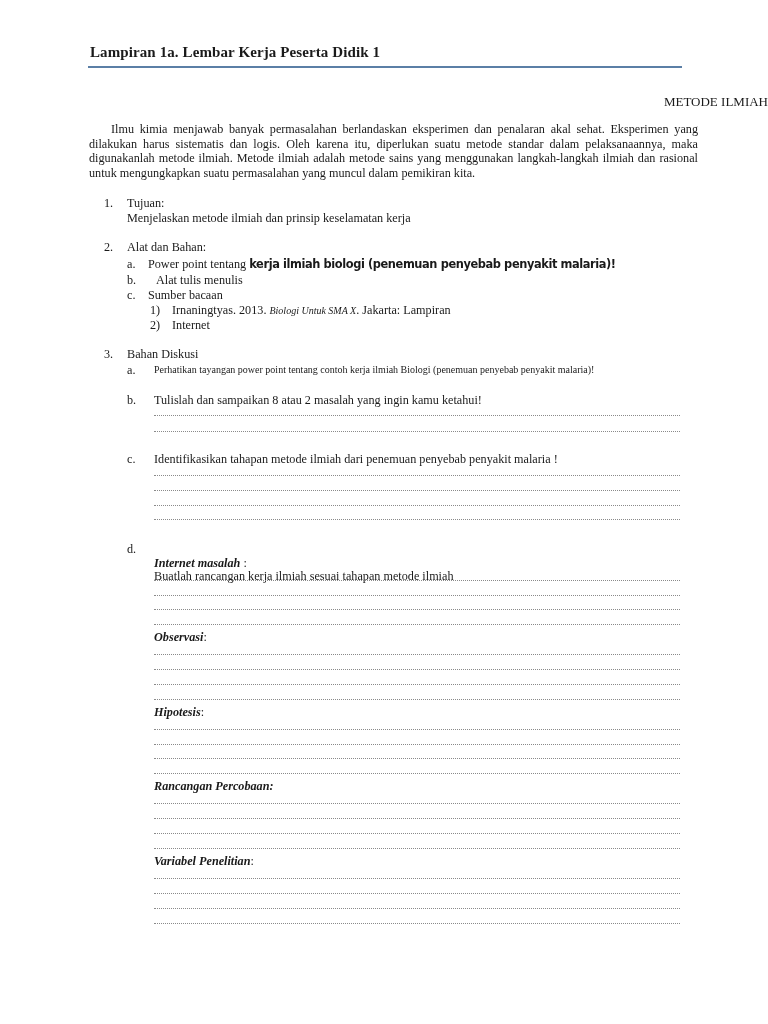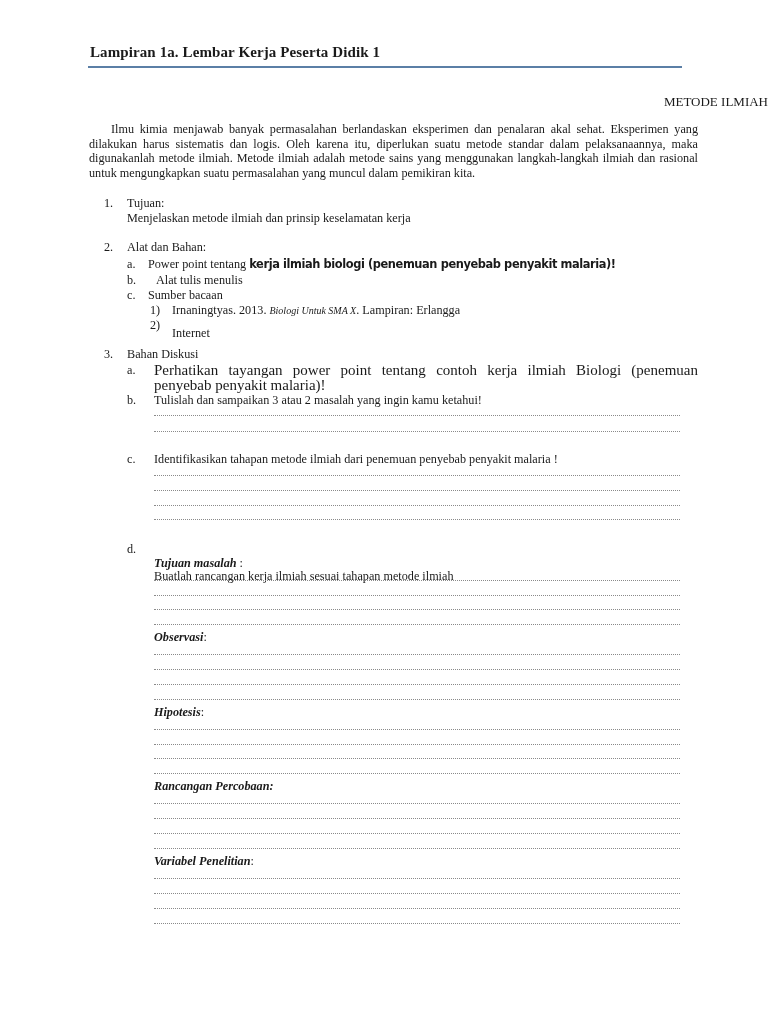--- a/index.html
+++ b/index.html
@@ -77,21 +77,21 @@
     }
     .dots {
       position: absolute;
       left: 154px;
       width: 526px;
       height: 0;
       border-top: 1.3px dotted #8a8a8a;
     }
     .justify {
       position: absolute;
-      font-size: 15px;
+      font-size: 10px;
       line-height: 14.6px;
       text-align: justify;
       text-align-last: left;
     }
   </style>
 </head>
 <body>
 
 <div class="page-header">Lampiran 1a. Lembar Kerja Peserta Didik 1</div>
 <div class="header-rule"></div>
@@ -113,49 +113,49 @@
   <span class="num" style="left:127px; top:257px;">a.</span>
   <span class="txt" style="left:148px; top:257px;"><span>Power point tentang </span><span class="sans-bold">kerja ilmiah biologi (penemuan penyebab penyakit malaria)!</span></span>
 
   <span class="num" style="left:127px; top:273px;">b.</span>
   <span class="txt" style="left:156px; top:273px;text-align:center;">Alat tulis menulis</span>
 
   <span class="num" style="left:127px; top:288px;">c.</span>
   <span class="txt" style="left:148px; top:288px;">Sumber bacaan</span>
 
   <span class="num" style="left:150px; top:303px;">1)</span>
-  <span class="txt" style="left:172px; top:303px;"><span>Irnaningtyas. 2013. </span><span class="small-italic">Biologi Untuk SMA X</span><span>. Lampiran: Erlangga</span></span>
+  <span class="txt" style="left:172px; top:303px;"><span>Irnaningtyas. 2013. </span><span class="small-italic">Biologi Untuk SMA X</span><span>. Jakarta: Lampiran</span></span>
 
   <span class="num" style="left:150px; top:318px;">2)</span>
-  <span class="txt" style="left:172px; top:318px;margin-top:8px;">Internet</span>
+  <span class="txt" style="left:172px; top:318px;">Internet</span>
 </div>
 
 <div>
   <span class="num" style="left:104px; top:347px;">3.</span>
   <span class="txt" style="left:127px; top:347px;">Bahan Diskusi</span>
 
   <span class="num" style="left:127px; top:363px;">a.</span>
   <span class="justify" style="left:154px; top:363px; width:544px;">Perhatikan tayangan power point tentang contoh kerja ilmiah Biologi (penemuan penyebab penyakit malaria)!</span>
 
   <span class="num" style="left:127px; top:393px;">b.</span>
-  <span class="txt" style="left:154px; top:393px;">Tulislah dan sampaikan 3 atau 2 masalah yang ingin kamu ketahui!</span>
+  <span class="txt" style="left:154px; top:393px;">Tulislah dan sampaikan 8 atau 2 masalah yang ingin kamu ketahui!</span>
   <div class="dots" style="top:415px;"></div>
   <div class="dots" style="top:431px;"></div>
 
   <span class="num" style="left:127px; top:452px;">c.</span>
   <span class="txt" style="left:154px; top:452px;font-family:Liberation Serif, serif;">Identifikasikan tahapan metode ilmiah dari penemuan penyebab penyakit malaria !</span>
   <div class="dots" style="top:475px;"></div>
   <div class="dots" style="top:490px;"></div>
   <div class="dots" style="top:505px;"></div>
   <div class="dots" style="top:519px;"></div>
 
   <span class="num" style="left:127px; top:542px;">d.</span>
   <span class="txt" style="left:154px; top:569px;">Buatlah rancangan kerja ilmiah sesuai tahapan metode ilmiah</span>
 
-  <span class="txt" style="left:154px; top:556px;"><span class="bold-italic">Tujuan masalah</span><span> :</span></span>
+  <span class="txt" style="left:154px; top:556px;"><span class="bold-italic">Internet masalah</span><span> :</span></span>
   <div class="dots" style="top:580px;"></div>
   <div class="dots" style="top:595px;"></div>
   <div class="dots" style="top:609px;"></div>
   <div class="dots" style="top:624px;"></div>
 
   <span class="txt" style="left:154px; top:630px;text-align:center;"><span class="bold-italic">Observasi</span><span>:</span></span>
   <div class="dots" style="top:654px;"></div>
   <div class="dots" style="top:669px;"></div>
   <div class="dots" style="top:684px;"></div>
   <div class="dots" style="top:699px;"></div>

